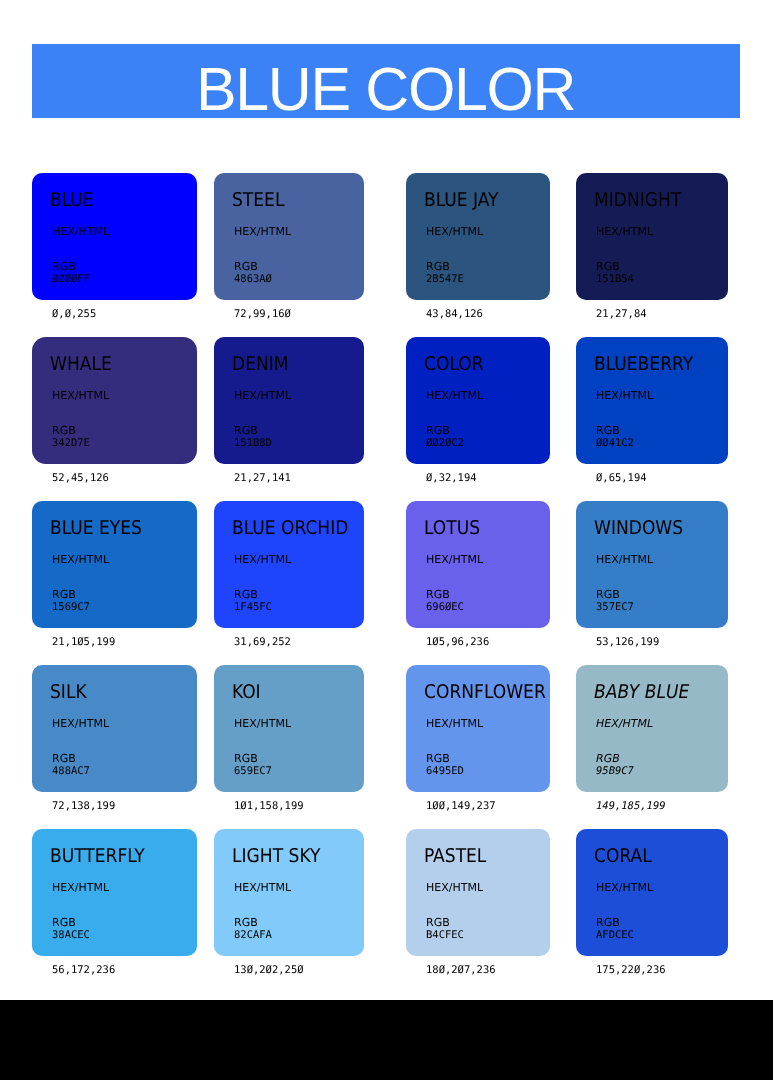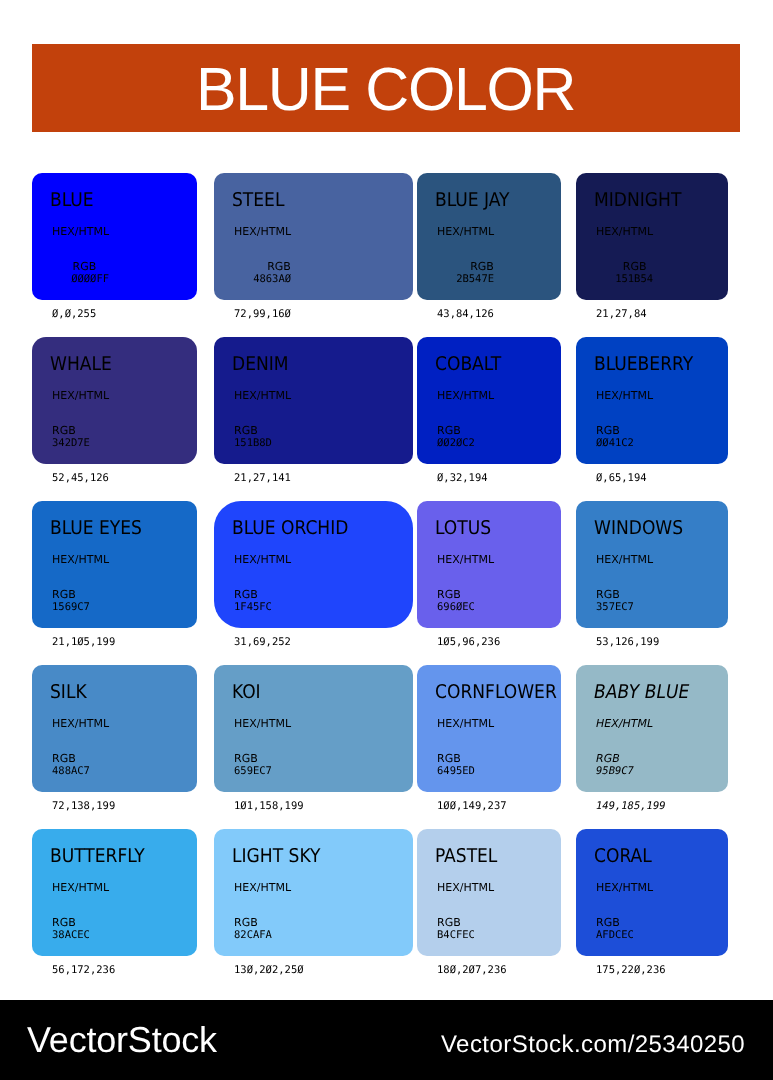--- a/index.html
+++ b/index.html
@@ -22,22 +22,22 @@
   .swatch-name, .field-label, .field-value {
     will-change: transform;
   }
 
   
   #header-band {
     position: absolute;
     left: 32px;
     top: 44px;
     width: 708px;
-    height: 88px;
-    background: #c2410c;
+    height: 74px;
+    background: #3b82f6;
   }
   #header-title {
     position: absolute;
     left: 0;
     top: 14.6px;
     width: 708px;
     text-align: center;
     text-indent: -0.9px;
     font-family: "Liberation Sans", sans-serif;
     font-size: 60.9px;
@@ -59,25 +59,25 @@
   .swatch-card {
     border-radius: 10px;
     position: absolute;
     width: 164.6px;
     height: 127px;
     box-sizing: border-box;
     padding: 0;
   }
   
   .col-0 { left: 32.2px;  width: 164.6px; }
-  .col-1 { left: 214.0px; width: 199px; }
-  .col-2 { left: 417px; width: 144px; }
+  .col-1 { left: 214.0px; width: 150px; }
+  .col-2 { left: 406px; width: 144px; }
   .col-3 { left: 576.0px; width: 152px; }
   
-  .row-0 { top: 173px; text-align: right; }
+  .row-0 { top: 173px; }
   .row-1 { top: 337px; }
   .row-2 { top: 501px; }
   .row-3 { top: 665px; padding-left: 8px; }
   .row-4 { top: 829px; }
   .swatch-name {
     position: absolute;
     left: 17.7px;
     top: 18.1px;
     font-family: "DejaVu Sans", sans-serif;
     font-stretch: condensed;
@@ -213,21 +213,21 @@
       <div class="swatch-block block-hex">
         <div class="field-label">HEX/HTML</div>
         <div class="field-value">151B8D</div>
       </div>
       <div class="swatch-block block-rgb">
         <div class="field-label">RGB</div>
         <div class="field-value">21,27,141</div>
       </div>
     </div>
     <div class="swatch-card col-2 row-1" style="background: rgb(0, 32, 194);">
-      <div class="swatch-name">COBALT</div>
+      <div class="swatch-name">COLOR</div>
       <div class="swatch-block block-hex">
         <div class="field-label">HEX/HTML</div>
         <div class="field-value">ØØ2ØC2</div>
       </div>
       <div class="swatch-block block-rgb">
         <div class="field-label">RGB</div>
         <div class="field-value">Ø,32,194</div>
       </div>
     </div>
     <div class="swatch-card col-3 row-1" style="background: rgb(0, 65, 194);">
@@ -245,21 +245,21 @@
       <div class="swatch-name">BLUE EYES</div>
       <div class="swatch-block block-hex">
         <div class="field-label">HEX/HTML</div>
         <div class="field-value">1569C7</div>
       </div>
       <div class="swatch-block block-rgb">
         <div class="field-label">RGB</div>
         <div class="field-value">21,1Ø5,199</div>
       </div>
     </div>
-    <div class="swatch-card col-1 row-2" style="background: rgb(31, 69, 252); border-radius: 27px;">
+    <div class="swatch-card col-1 row-2" style="background: rgb(31, 69, 252);">
       <div class="swatch-name">BLUE ORCHID</div>
       <div class="swatch-block block-hex">
         <div class="field-label">HEX/HTML</div>
         <div class="field-value">1F45FC</div>
       </div>
       <div class="swatch-block block-rgb">
         <div class="field-label">RGB</div>
         <div class="field-value">31,69,252</div>
       </div>
     </div>
@@ -369,15 +369,13 @@
         <div class="field-value">AFDCEC</div>
       </div>
       <div class="swatch-block block-rgb">
         <div class="field-label">RGB</div>
         <div class="field-value">175,22Ø,236</div>
       </div>
     </div>
   </div>
 
 <div id="footer-bar">
-  <div id="footer-logo">VectorStock</div>
-  <div id="footer-url">VectorStock.com/25340250</div>
 </div>
 
 </body></html>

